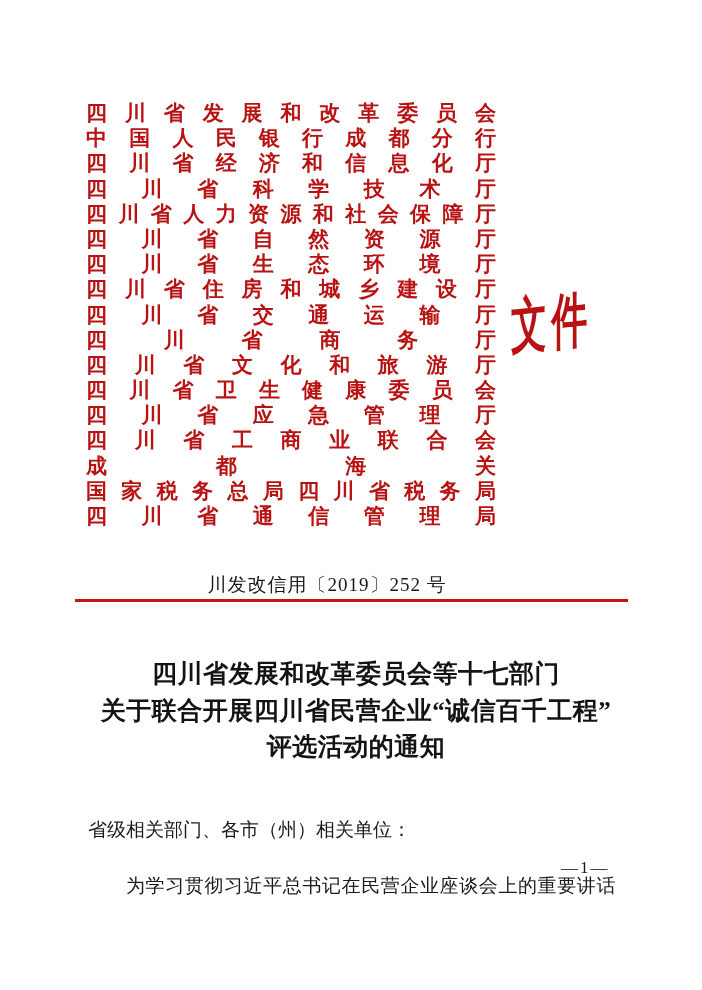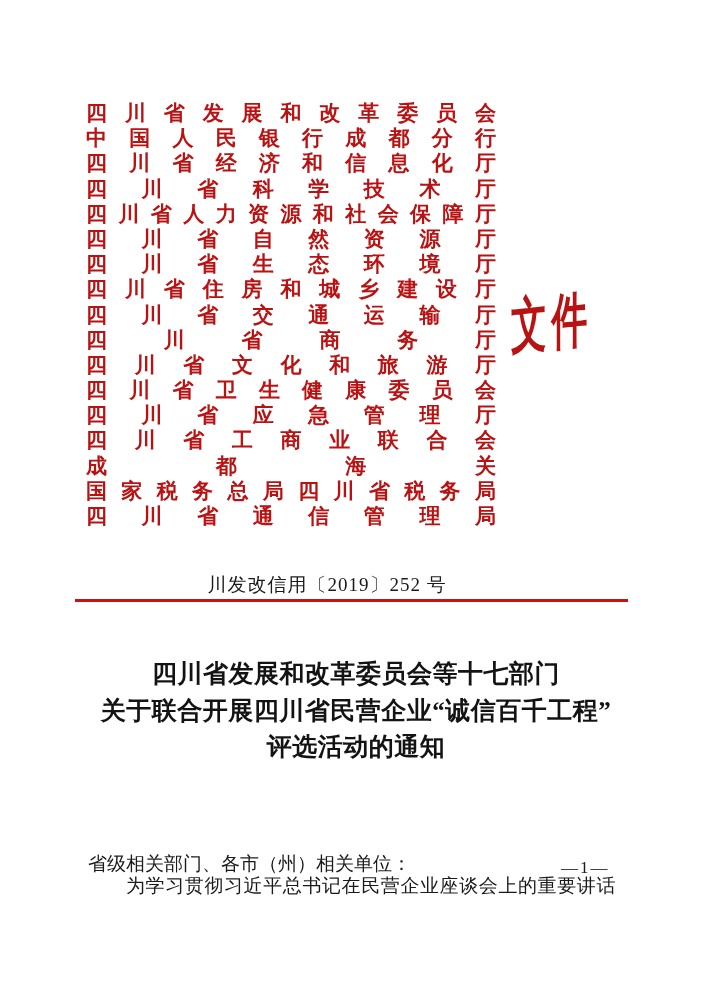--- a/index.html
+++ b/index.html
@@ -73,21 +73,21 @@
     text-align: center;
     font-size: 25px;
     font-weight: bold;
     line-height: 36.5px;
     letter-spacing: 0.5px;
     color: #131313;
   }
   .salutation {
     position: absolute;
     left: 88px;
-    top: 851px;
+    top: 817px;
     font-size: 19px;
     color: var(--ink);
     white-space: nowrap;
   }
   .paragraph {
     position: absolute;
     left: 88px;
     top: 841px;
     width: 560px;
     font-size: 19px;

